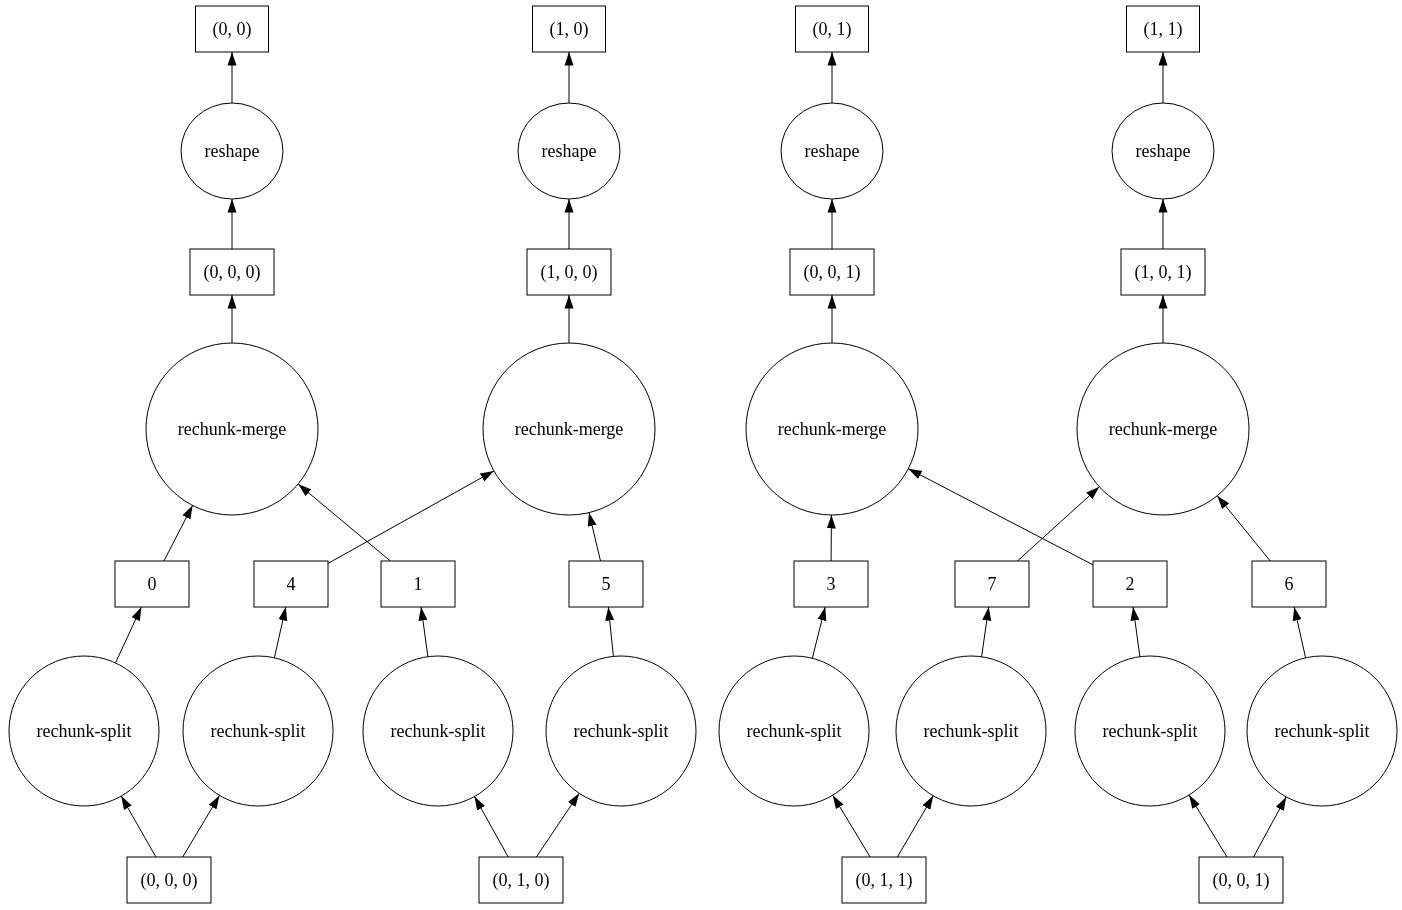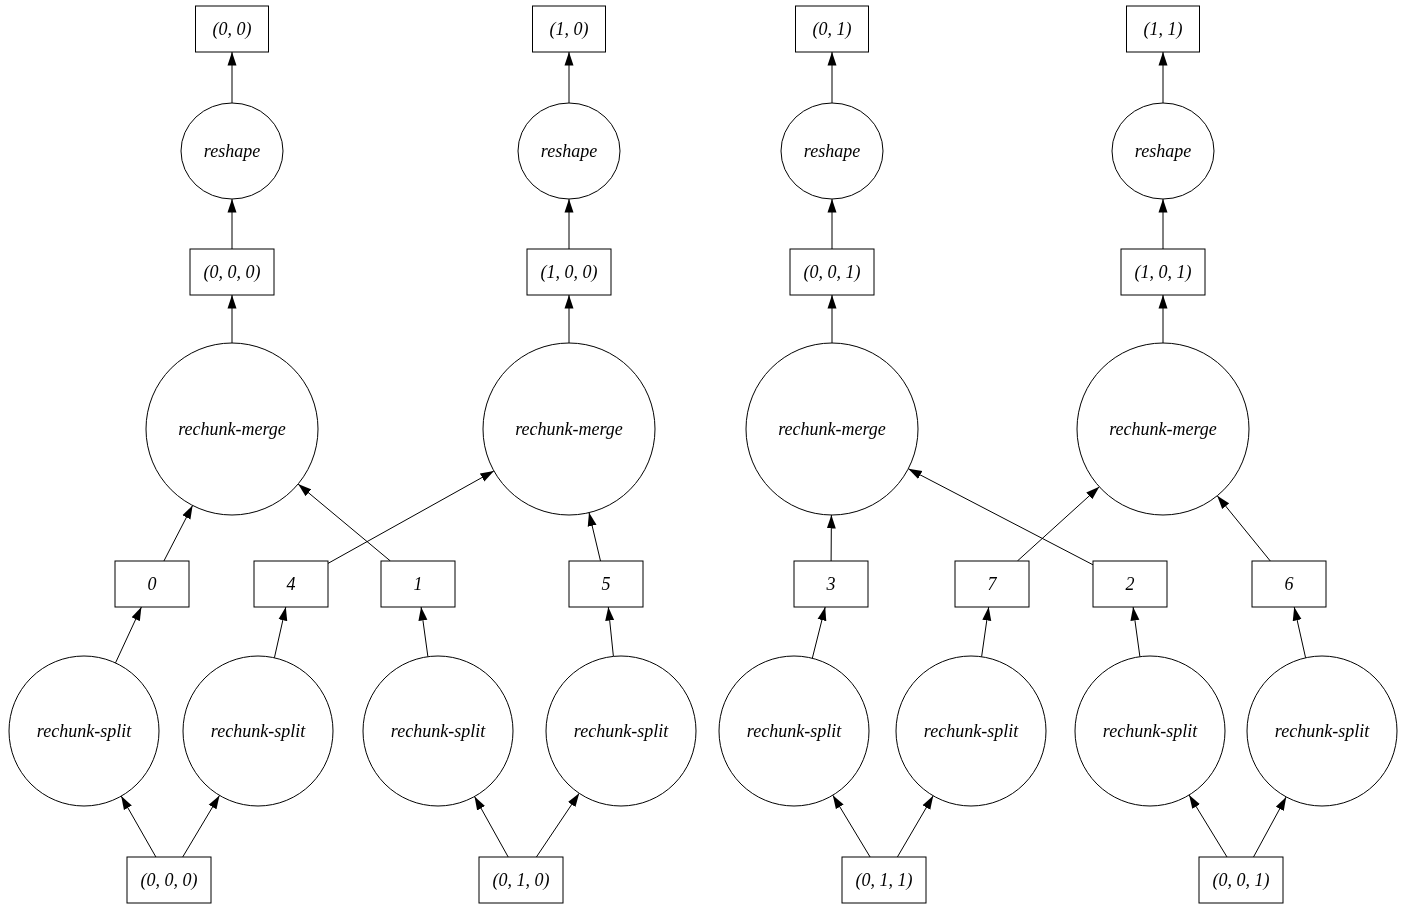--- a/index.html
+++ b/index.html
@@ -6,21 +6,20 @@
     margin: 0;
     padding: 0;
     background: #ffffff;
   }
   .canvas-wrap {
     width: 1402px;
     height: 910px;
     position: relative;
     background: #3b82f6;
     overflow: hidden;
-    font-style: italic;
   }
   svg {
     display: block;
   }
   svg text {
     font-family: "Liberation Serif", "DejaVu Serif", serif;
     font-size: 18px;
     fill: #000000;
   }
 </style>

